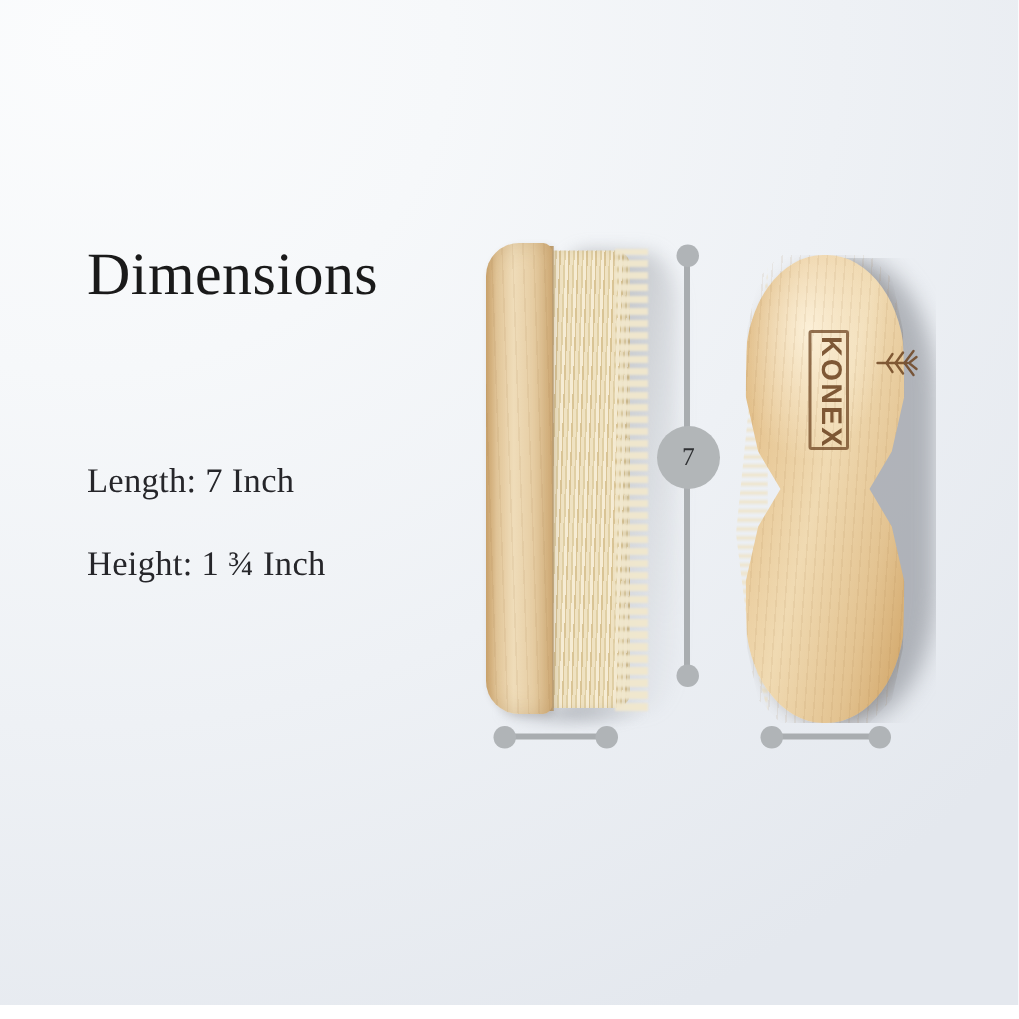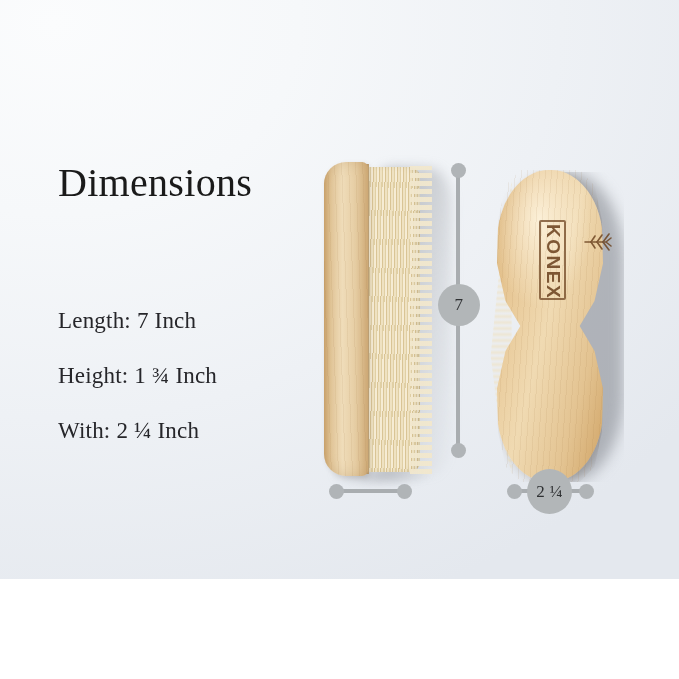--- a/index.html
+++ b/index.html
@@ -3,21 +3,21 @@
 <meta charset="utf-8">
 <style>
   html,body{margin:0;padding:0;}
   body{
     width:679px;height:679px;
     font-family:"Liberation Serif", serif;
     overflow:hidden;
   }
   #stage{
     position:relative;
-    width:679px;height:579px;
+    width:679px;height:670px;
     background:
       radial-gradient(120% 110% at 8% 4%, #fbfcfd 0%, #f6f8fa 30%, #eef1f5 62%, #e4e8ee 100%);
     overflow:hidden;
   }
   
   #title{
     position:absolute;left:58px;top:163px;
     font-size:40px;letter-spacing:.3px;color:#1a1a1a;
     font-weight:400;line-height:1;white-space:nowrap;
   }
@@ -163,21 +163,20 @@
 </style>
 </head>
 <body>
 
 <div id="stage">
 
   <div id="title">Dimensions</div>
 
   <div class="spec" id="spec0">Length: 7 Inch</div>
   <div class="spec" id="spec1">Height: 1 ¾ Inch</div>
-  <div class="spec" id="spec2">With: 2 ¼ Inch</div>
 
   <div id="brush-side">
     <div id="side-shadow"></div>
     <div id="side-base-shadow"></div>
     <div id="side-bristles"></div>
     <div id="side-bristle-tips"></div>
     <div id="side-ferrule"></div>
     <div id="side-handle"></div>
   </div>
 
@@ -208,15 +207,14 @@
   <div class="mark-dot" id="v-dot-bot"></div>
   <div class="mark-bubble" id="v-bubble">7</div>
 
   <div class="mark-line" id="h1-line"></div>
   <div class="mark-dot" id="h1-dot-l"></div>
   <div class="mark-dot" id="h1-dot-r"></div>
 
   <div class="mark-line" id="h2-line"></div>
   <div class="mark-dot" id="h2-dot-l"></div>
   <div class="mark-dot" id="h2-dot-r"></div>
-  <div class="mark-bubble" id="h2-bubble">2 ¼</div>
 
 </div>
 
 </body></html>

